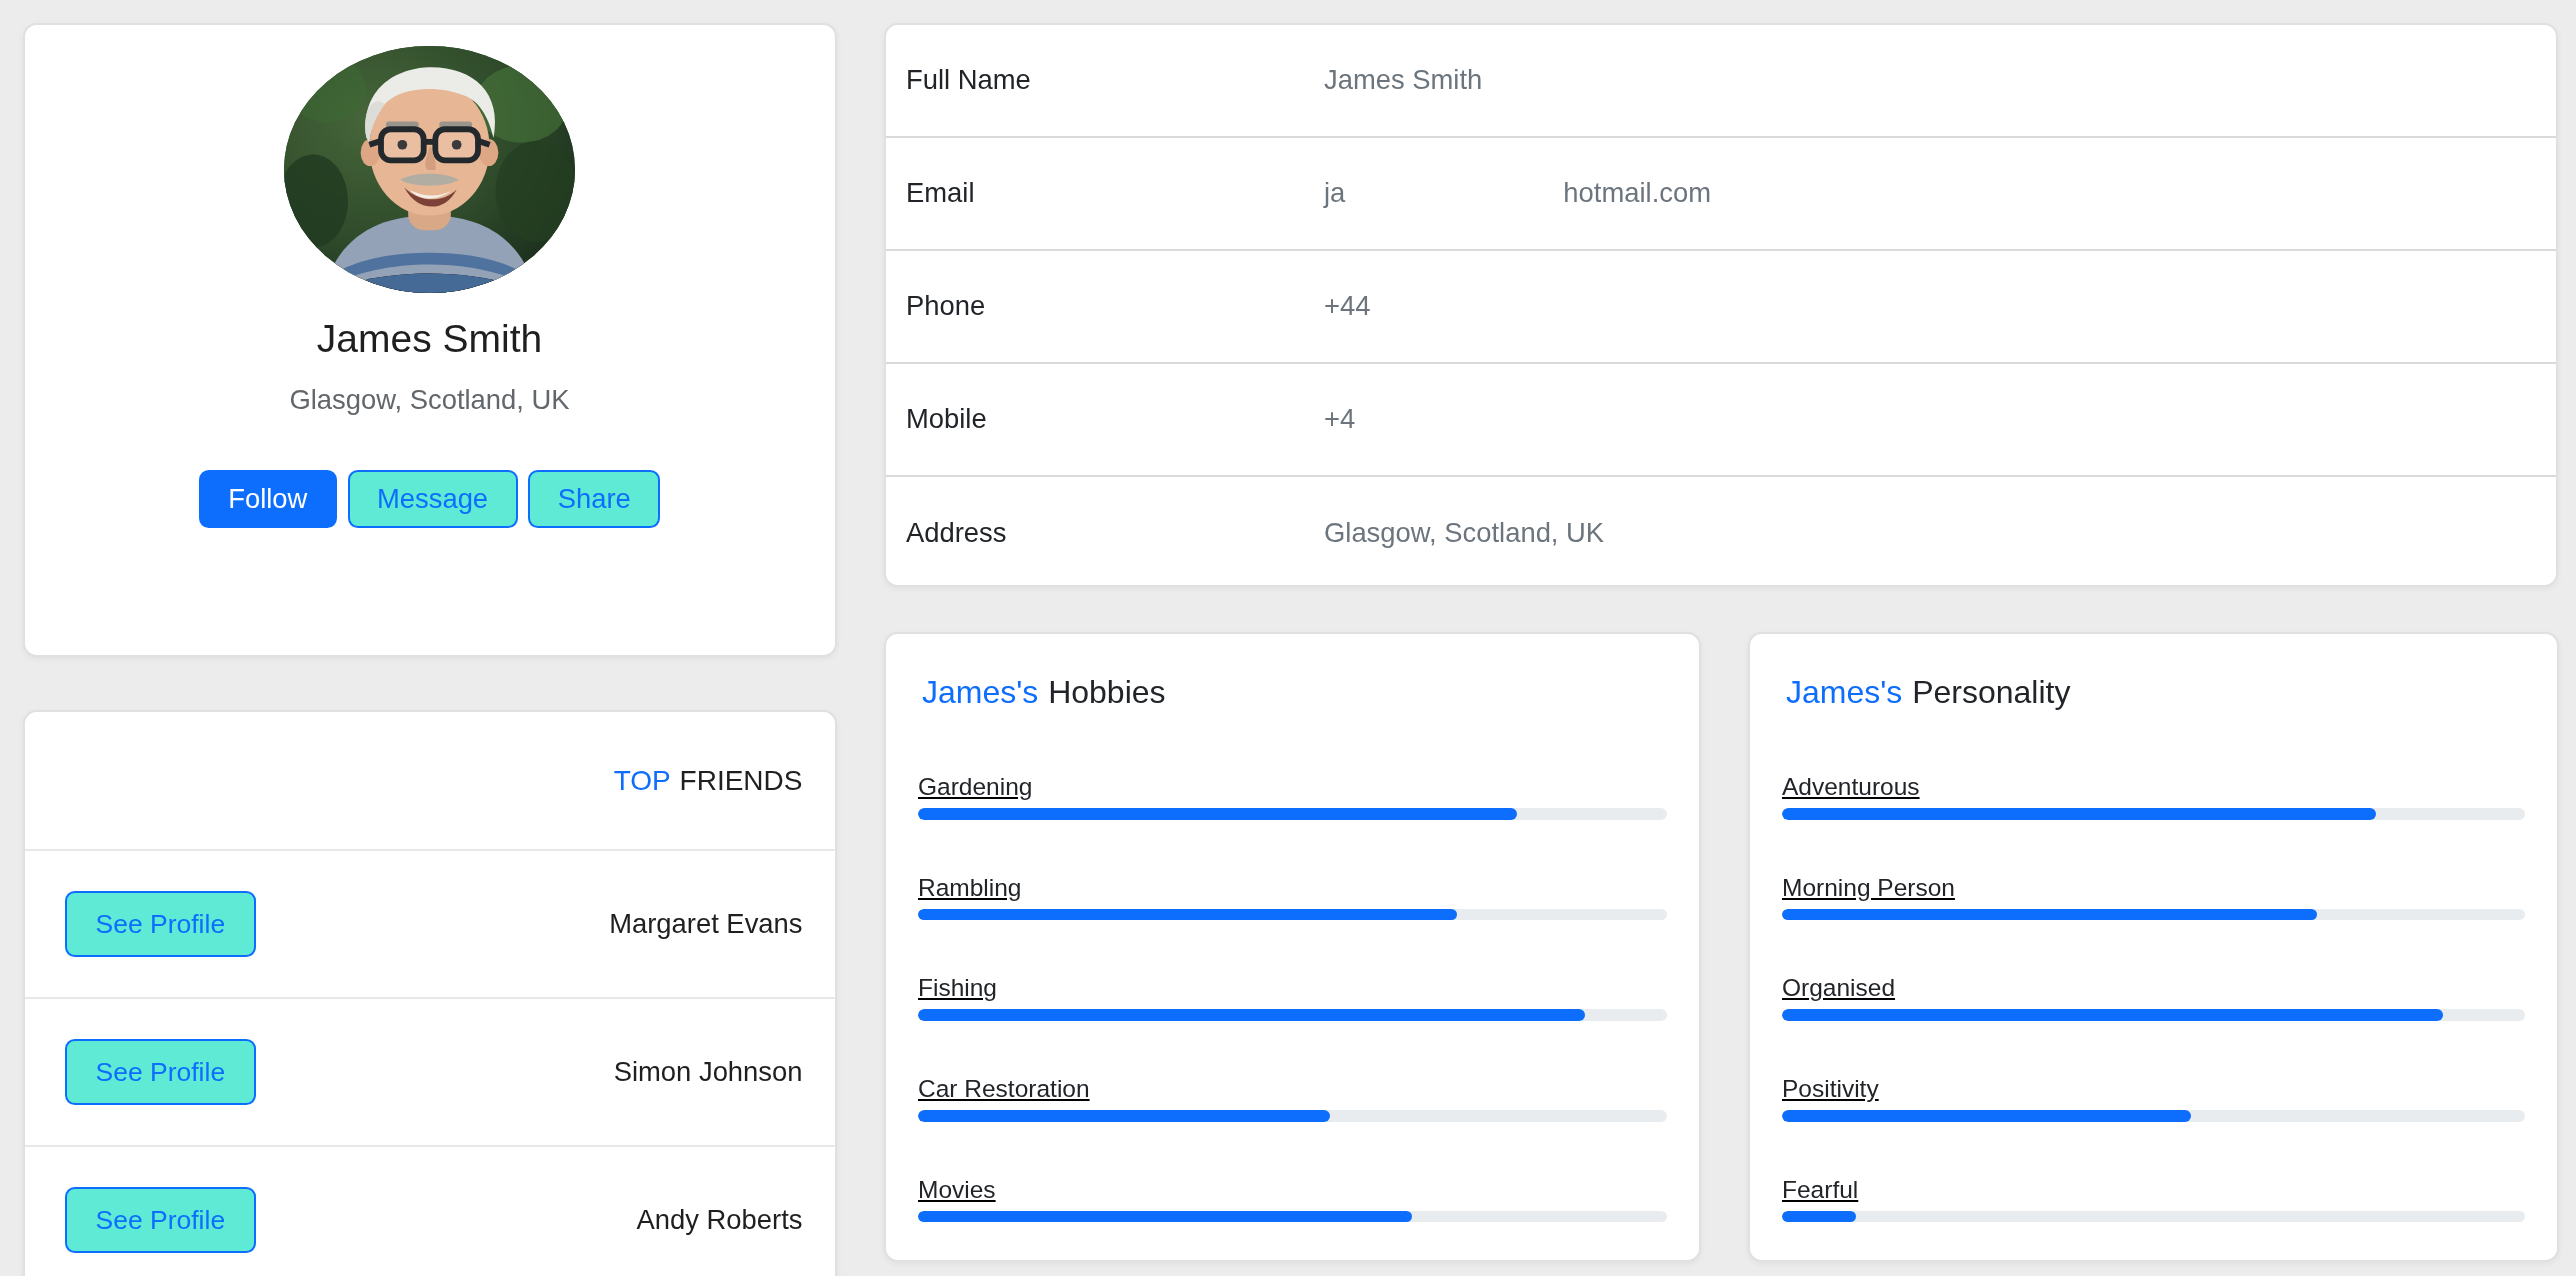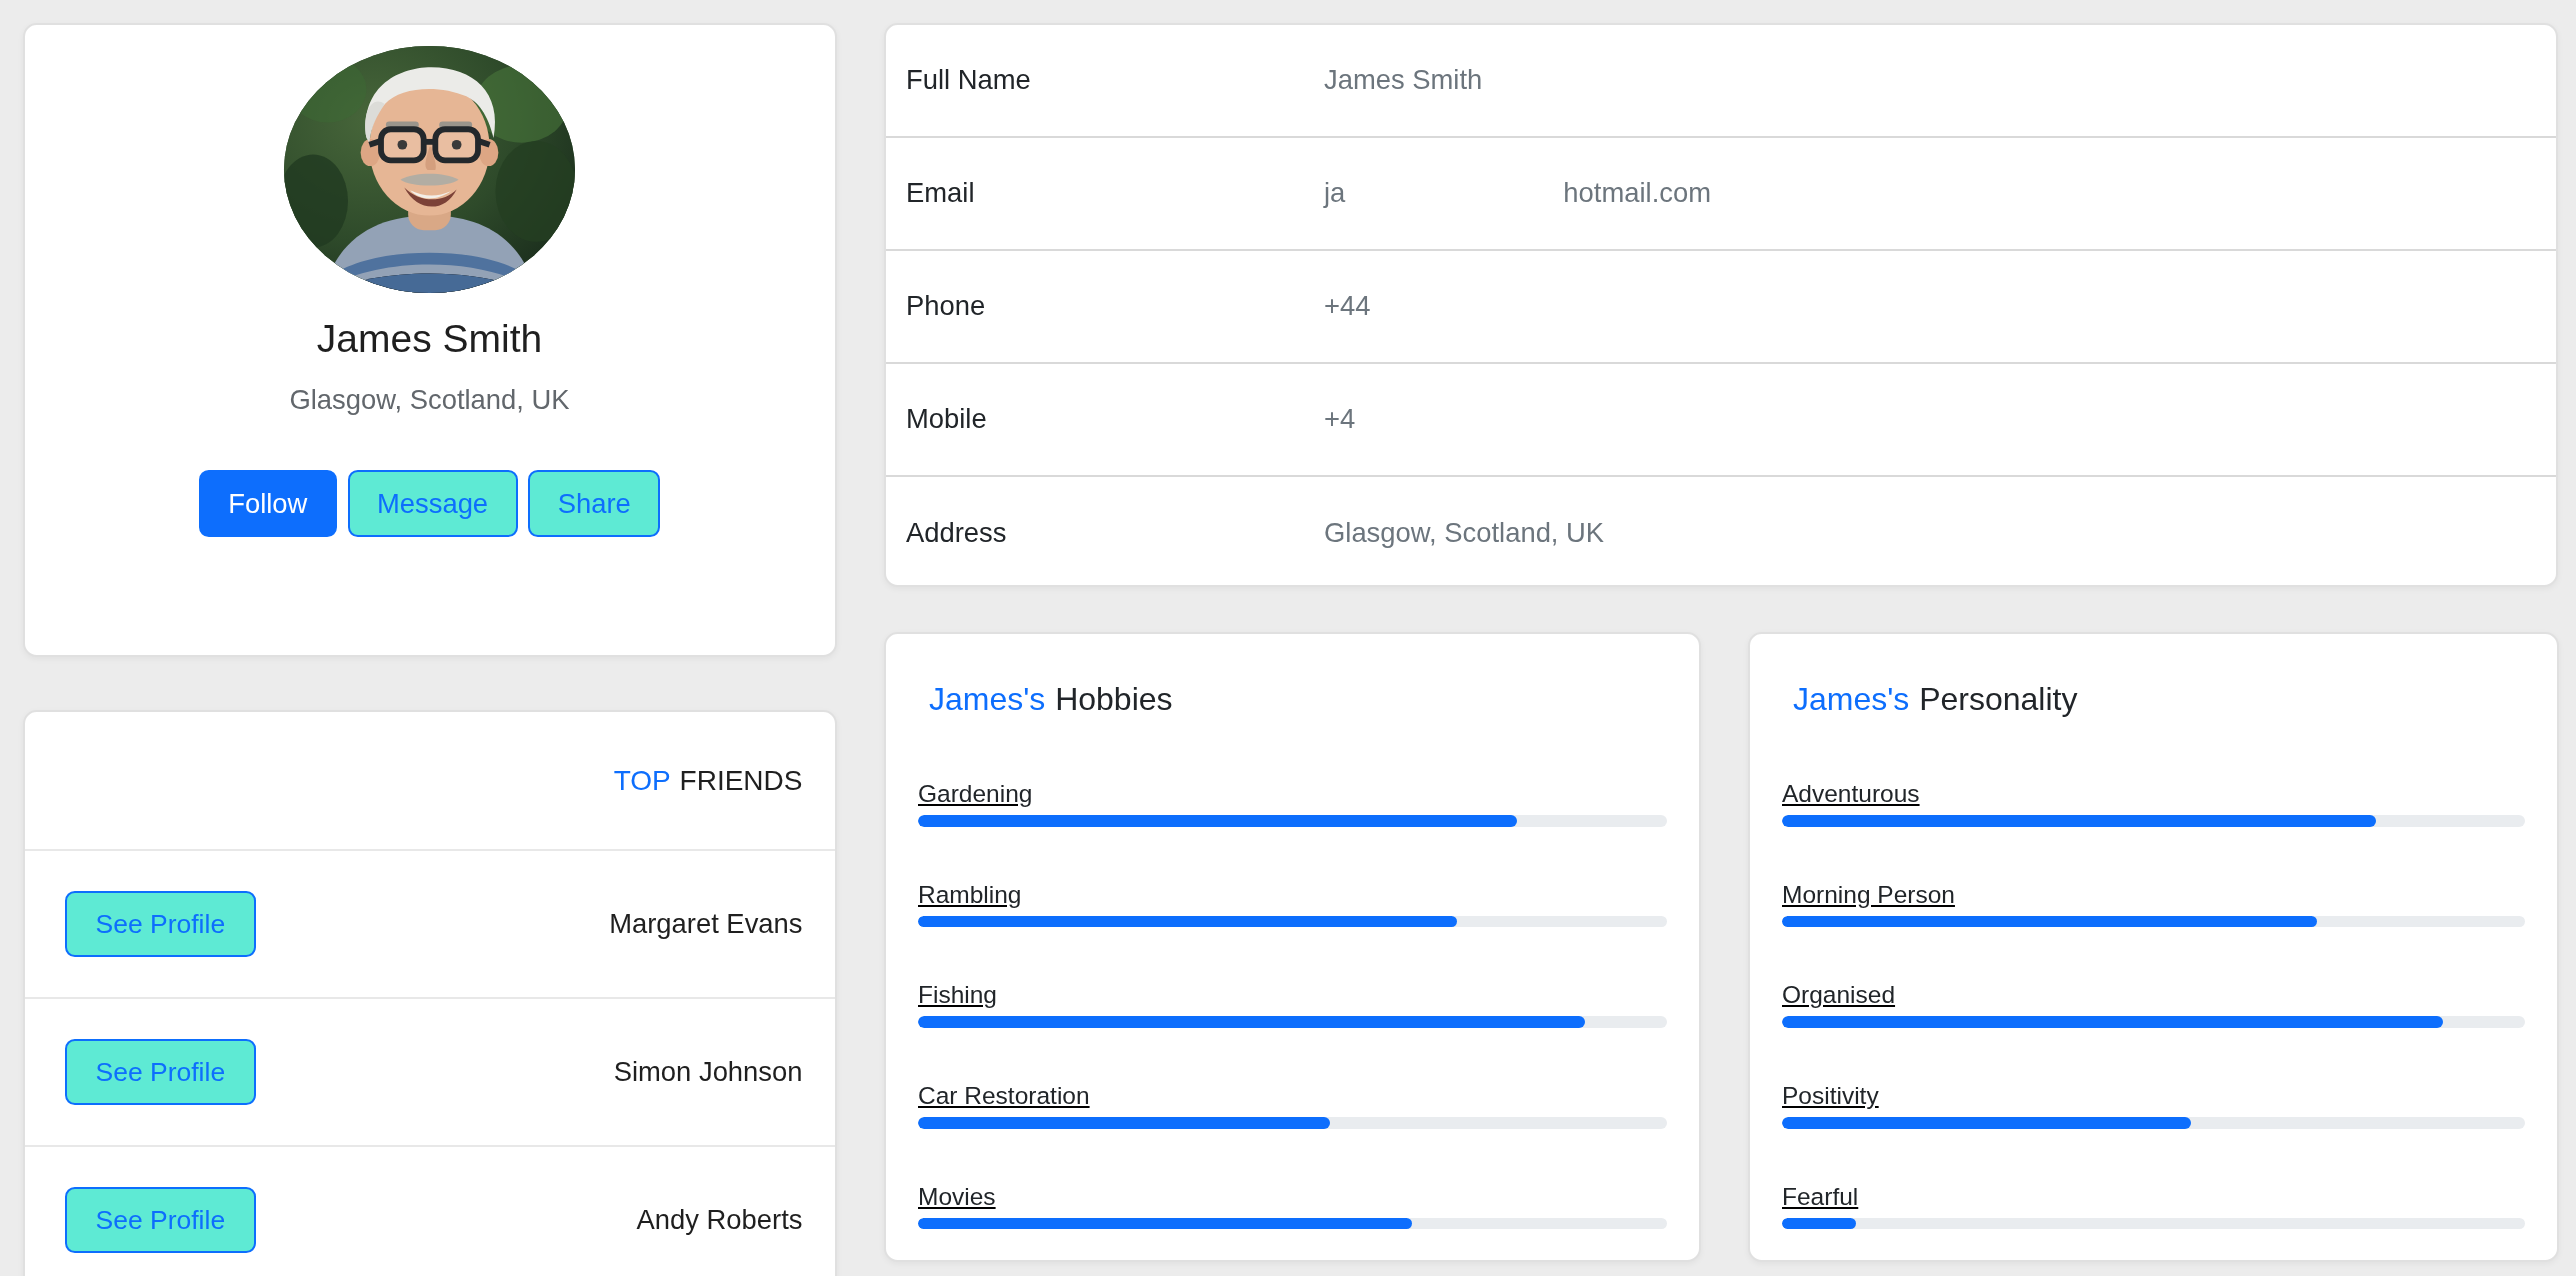--- a/index.html
+++ b/index.html
@@ -36,21 +36,21 @@
   .profile-name {
     margin: 21.6px 0 0 0;
     font-size: 39px; font-weight: 500;
     color: #1f1f1f; line-height: 47px;
   }
   .profile-sub { font-size: 27.4px; color: #62676c; line-height: 33px; }
   .profile-occupation { margin-top: 40px; }
   .profile-location { margin-top: 21.6px; }
   .btn-row { margin-top: 54px; display: flex; justify-content: center; gap: 10.8px; }
   .btn {
-    height: 67px;
+    height: 58px;
     font-family: inherit;
     font-size: 27.4px;
     border-radius: 9.8px;
     border: 2px solid #0d6efd;
     padding: 0 27.4px;
     cursor: pointer;
     display: inline-flex; align-items: center; justify-content: center;
     box-sizing: border-box;
     background: #ffffff;
   }
@@ -90,21 +90,21 @@
   }
   .detail-row:last-child { border-bottom: none; }
   .detail-label { width: 418px; flex: none; font-size: 27.4px; color: #212529; }
   .detail-value { font-size: 27.4px; color: #6c757d; }
   .redact-gap { display: inline-block; width: 218px; }
 
   
   .bars-card { padding: 35px 32px; }
   .hobbies-card { left: 884px; top: 632px; width: 817px; height: 630px; }
   .personality-card { left: 1748px; top: 632px; width: 811px; height: 630px; }
-  .bars-title { margin: 11px; font-size: 32px; font-weight: 400; color: #212529; line-height: 39px; }
+  .bars-title { margin: 4px; font-size: 32px; font-weight: 400; color: #212529; line-height: 39px; }
   .bars-title .accent { color: #0d6efd; margin-right: 9.8px; }
   .bar-group { margin-top: 51px; text-decoration: underline; }
   .bar-group.first { margin-top: 58px; }
   .bar-label { font-size: 24.5px; color: #212529; line-height: 33px; margin-bottom: 4.9px; }
   .track { height: 11.8px; background: #e9ecef; border-radius: 6.9px; overflow: hidden; }
   .fill { height: 100%; width: 0; background: #0d6efd; border-radius: 6.9px; }
 </style>
 </head>
 <body>
 

